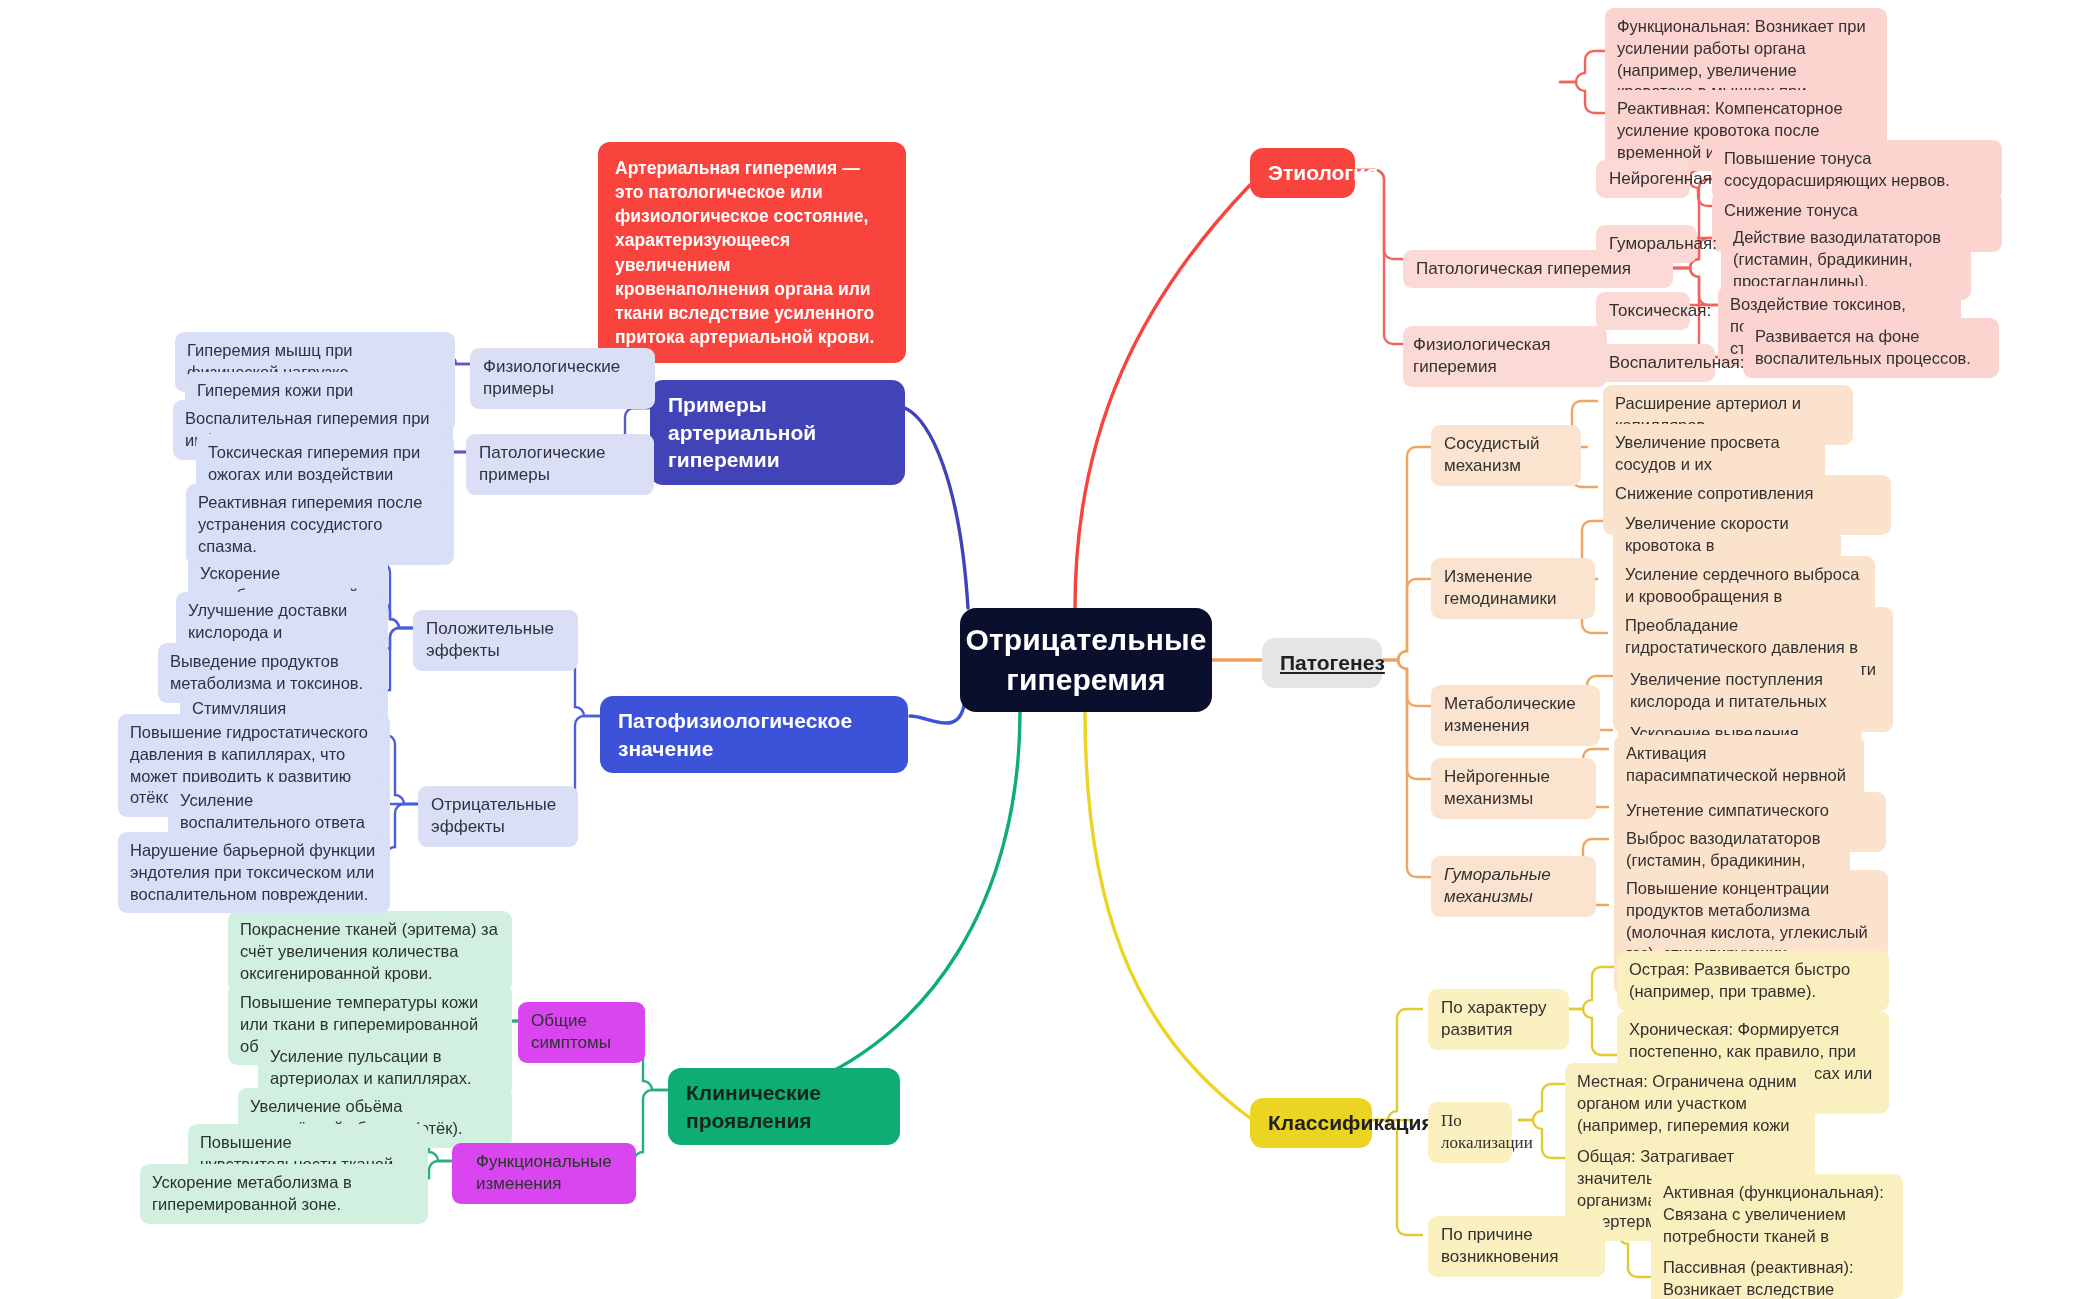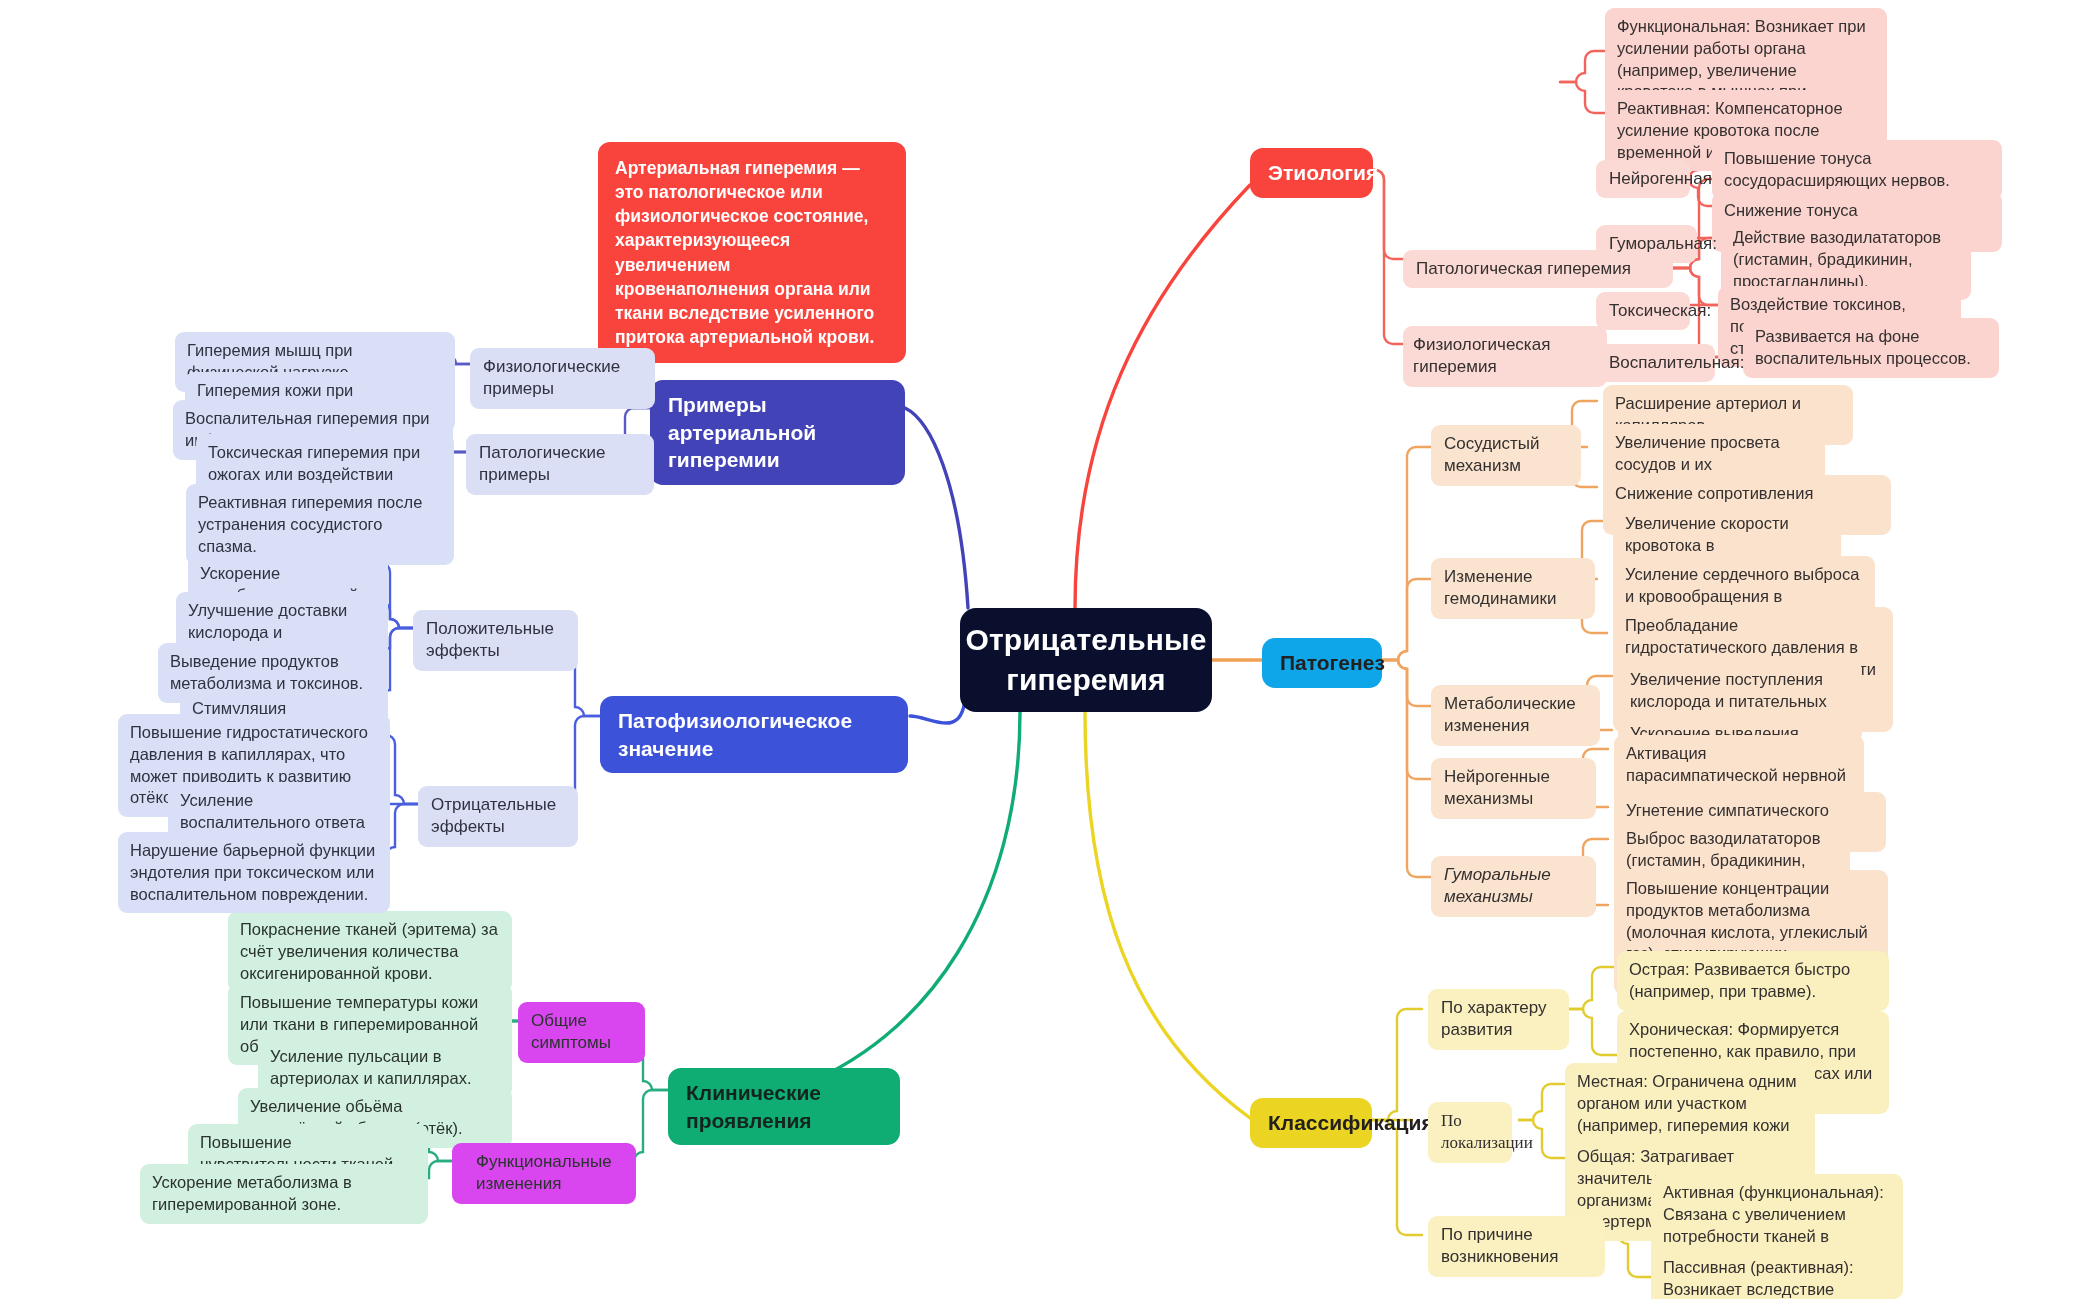--- a/index.html
+++ b/index.html
@@ -44,21 +44,21 @@
     padding: 18px 26px;
   }
   
   .mainbranch {
     border-radius: 13px;
     font-size: 21px;
     font-weight: 700;
     padding: 11px 18px;
   }
   .mb-red    { background: #f8443c; color: #ffffff; }
-  .mb-orange { background: #0ea5e9; color: #232020; font-weight: 600; }
+  .mb-orange { background: #e5e5e5; color: #232020; font-weight: 600; text-decoration: underline; }
   .mb-yellow { background: #ecd422; color: #232020; font-weight: 600; }
   .mb-green  { background: #0fad73; color: #12261f; font-weight: 600; }
   .mb-blue   { background: #3c52d9; color: #ffffff; }
   .mb-indigo { background: #4343b8; color: #ffffff; }
 
   
   .lvl2 { font-size: 17px; border-radius: 9px; padding: 8px 13px; }
   .l2-red    { background: #fbd9d5; color: #33302f; }
   .l2-orange { background: #fbe4cf; color: #33302f; margin-left: 36px; }
   .l2-yellow { background: #faf0c0; color: #33302f; }
@@ -204,21 +204,21 @@
   </svg>
 
   <div class="node root" style="left:960px; top:608px; width:252px; height:104px;">
     <span class="txt">Отрицательные гиперемия</span>
   </div>
 
   <div class="definition" style="left:598px; top:142px; width:308px;">
     <span class="txt">Артериальная гиперемия — это патологическое или физиологическое состояние, характеризующееся увеличением кровенаполнения органа или ткани вследствие усиленного притока артериальной крови.</span>
   </div>
 
-  <div class="node mainbranch mb-red" style="left:1250px; top:148px; width:123px;">
+  <div class="node mainbranch mb-red" style="left:1250px; top:148px; width:105px;">
     <span class="txt">Этиология</span>
   </div>
 
   <div class="node lvl2 l2-red" style="left:1403px; top:326px; width:204px;padding-left:10px;">
     <span class="txt">Физиологическая гиперемия</span>
   </div>
   <div class="node leaf lf-red" style="left:1605px; top:8px; width:282px;">
     <span class="txt">Функциональная: Возникает при усилении работы органа (например, увеличение кровотока в мышцах при физической нагрузке).</span>
   </div>
   <div class="node leaf lf-red" style="left:1605px; top:90px; width:282px;">

